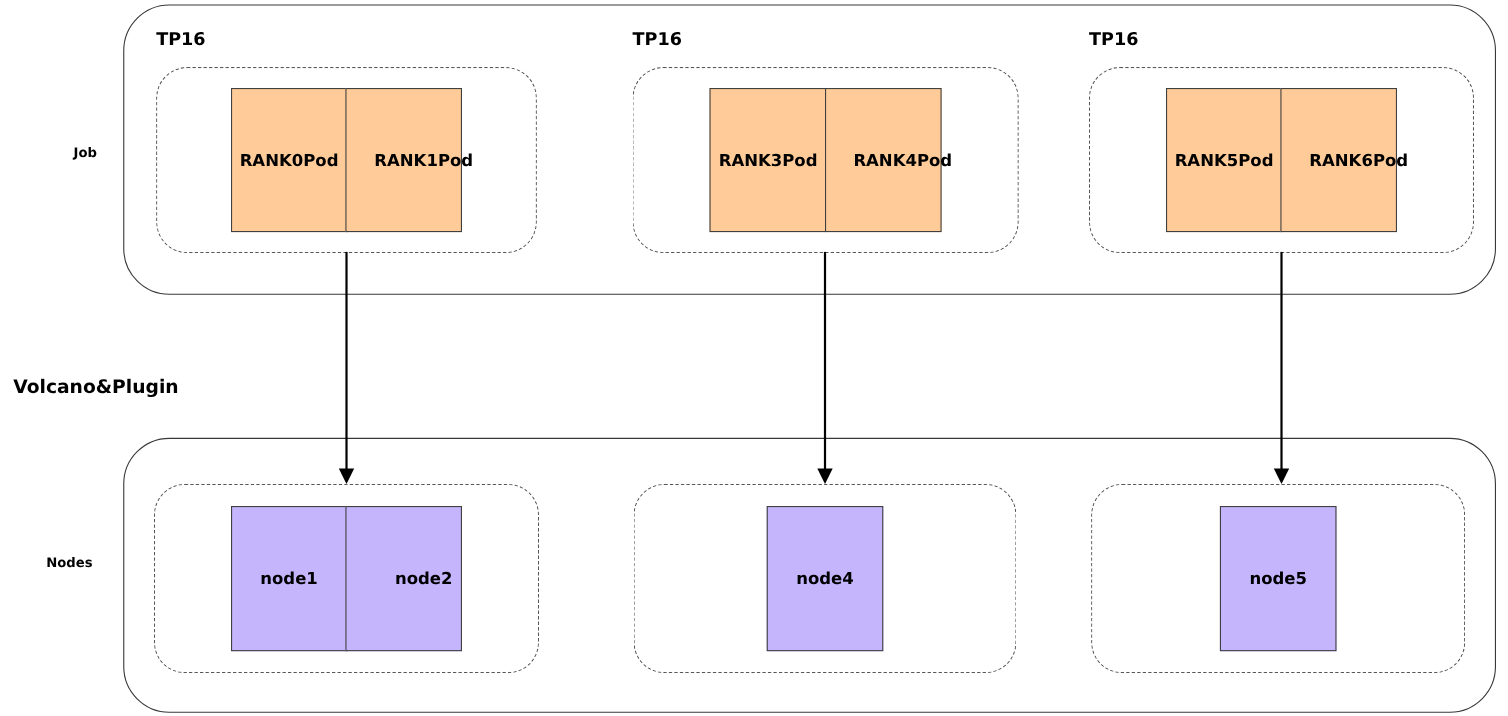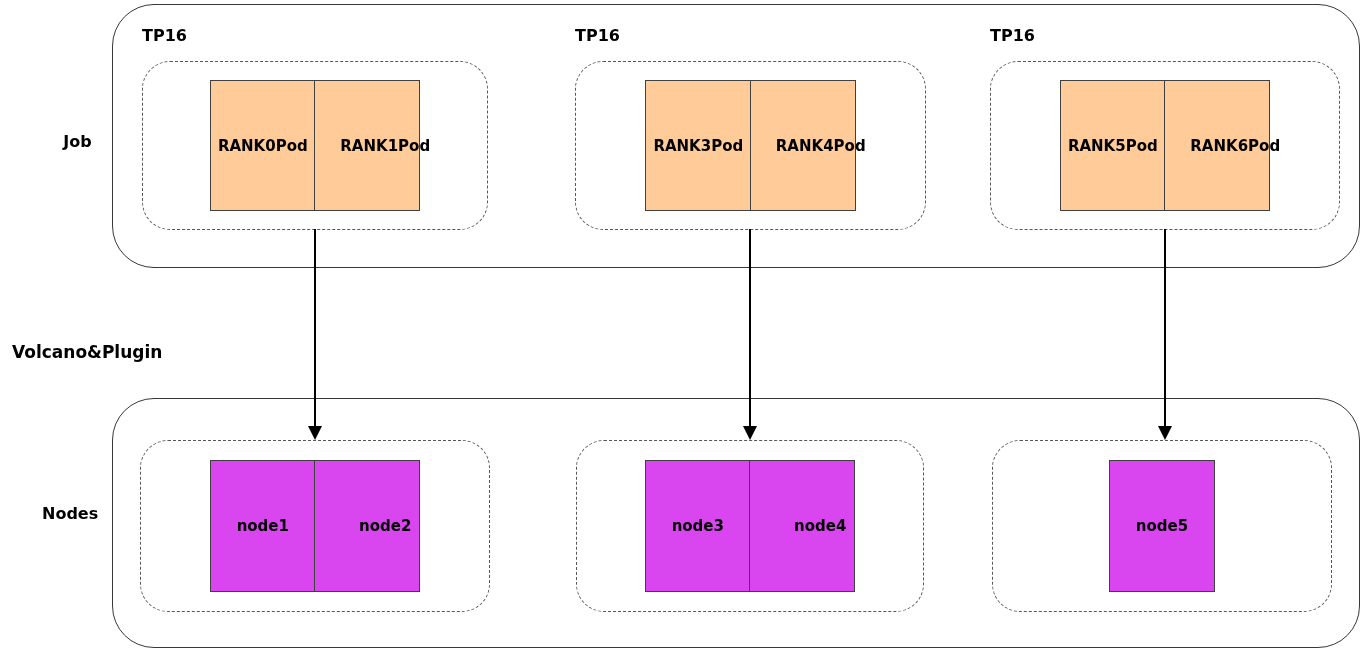--- a/index.html
+++ b/index.html
@@ -21,21 +21,21 @@
     box-sizing: border-box;
     background: transparent;
   }
   #job-container   { left: 112px; top: 4px;   width: 1248px; height: 264px; }
   #nodes-container { left: 112px; top: 398px; width: 1248px; height: 250px; }
 
   
   .side-label {
     position: absolute;
     font-weight: bold;
-    font-size: 16px;
+    font-size: 12px;
     white-space: nowrap;
   }
   #label-job     { left: 40px; top: 132px; width: 75px; text-align: center; }
   #label-volcano { left: 12px; top: 342px; font-size: 17px; }
   #label-nodes   { left: 42px; top: 504px; width: 75px; text-align: left; }
 
   
   .dashed-box {
     border: 1.7px dashed #575757;
     border-radius: 28px;
@@ -80,21 +80,21 @@
   .node-group { position: absolute; top: 440px; }
   #node-group-1 { left: 140px; width: 350px; }
   #node-group-2 { left: 576px; width: 348px; }
   #node-group-3 { left: 992px; width: 340px; }
   .node-dashed { height: 172px; }
 
   .node {
     box-sizing: border-box;
     width: 106px;
     height: 132px;
-    background: #d946ef;
+    background: #c4b5fd;
     border: 1.6px solid #404040;
     display: flex;
     align-items: center;
     justify-content: center;
     font-weight: bold;
     font-size: 15px;
     text-align: center;
   }
 
   
@@ -200,21 +200,20 @@
       <div class="pair">
         <div class="node">node1</div>
         <div class="node">node2</div>
       </div>
     </div>
   </div>
 
   <div class="node-group" id="node-group-2">
     <div class="dashed-box node-dashed">
       <div class="pair">
-        <div class="node">node3</div>
         <div class="node">node4</div>
       </div>
     </div>
   </div>
 
   <div class="node-group" id="node-group-3">
     <div class="dashed-box node-dashed">
       <div class="pair">
         <div class="node">node5</div>
       </div>

